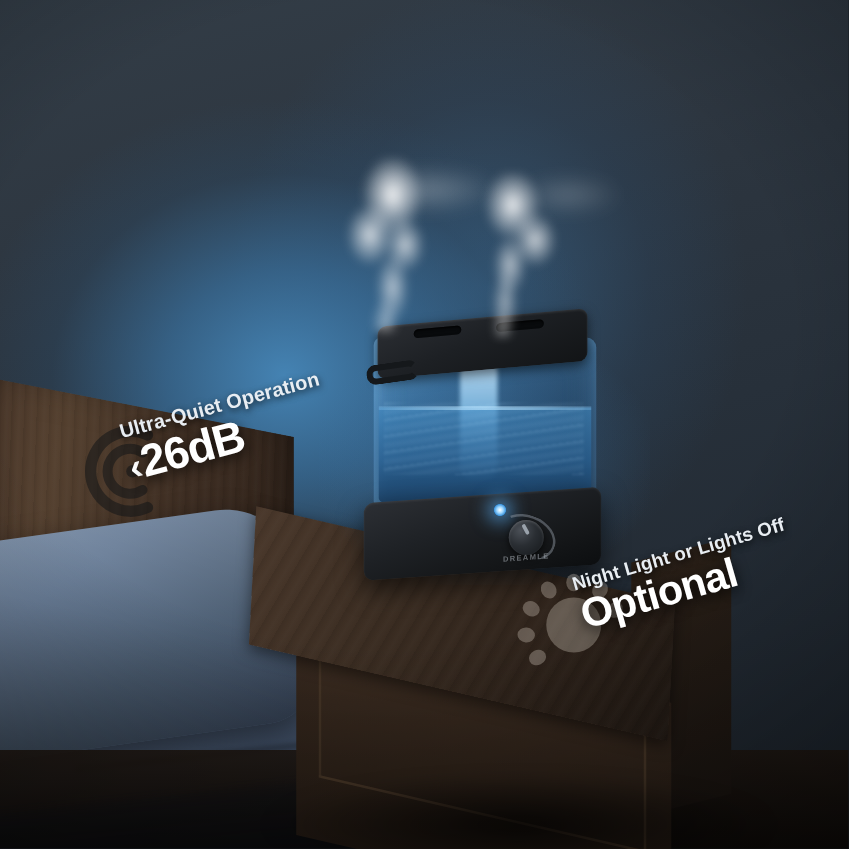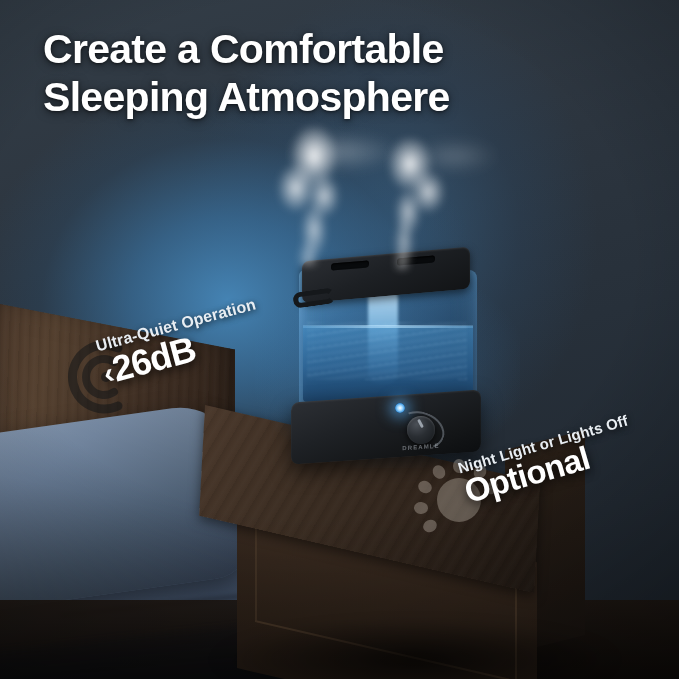--- a/index.html
+++ b/index.html
@@ -318,22 +318,20 @@
     <div class="h-knob-mark"></div>
     <div class="h-brand">DREAMLE</div>
   </div>
 
   <div class="mist plume-hi"></div>
   <div class="mist plume-a"></div>
   <div class="mist plume-b"></div>
 
   <div class="wall-vignette"></div>
 
-  <div class="headline">Create a Comfortable
-Sleeping Atmosphere</div>
 
   <div class="badge badge-quiet">
     <svg class="wave-icon" viewBox="0 0 78 78">
       <path d="M58 10 A32 32 0 1 0 58 68" fill="none" stroke="#0f1316" stroke-width="9" stroke-linecap="round" opacity="0.95"></path>
       <path d="M54 24 A18 18 0 1 0 54 54" fill="none" stroke="#0f1316" stroke-width="8" stroke-linecap="round" opacity="0.95"></path>
       <circle cx="46" cy="39" r="5" fill="#0f1316" opacity="0.95"></circle>
     </svg>
     <div class="quiet-text">
       <div class="quiet-label">Ultra-Quiet Operation</div>
       <div class="quiet-value"><span class="lt">‹</span><span>26dB</span></div>

